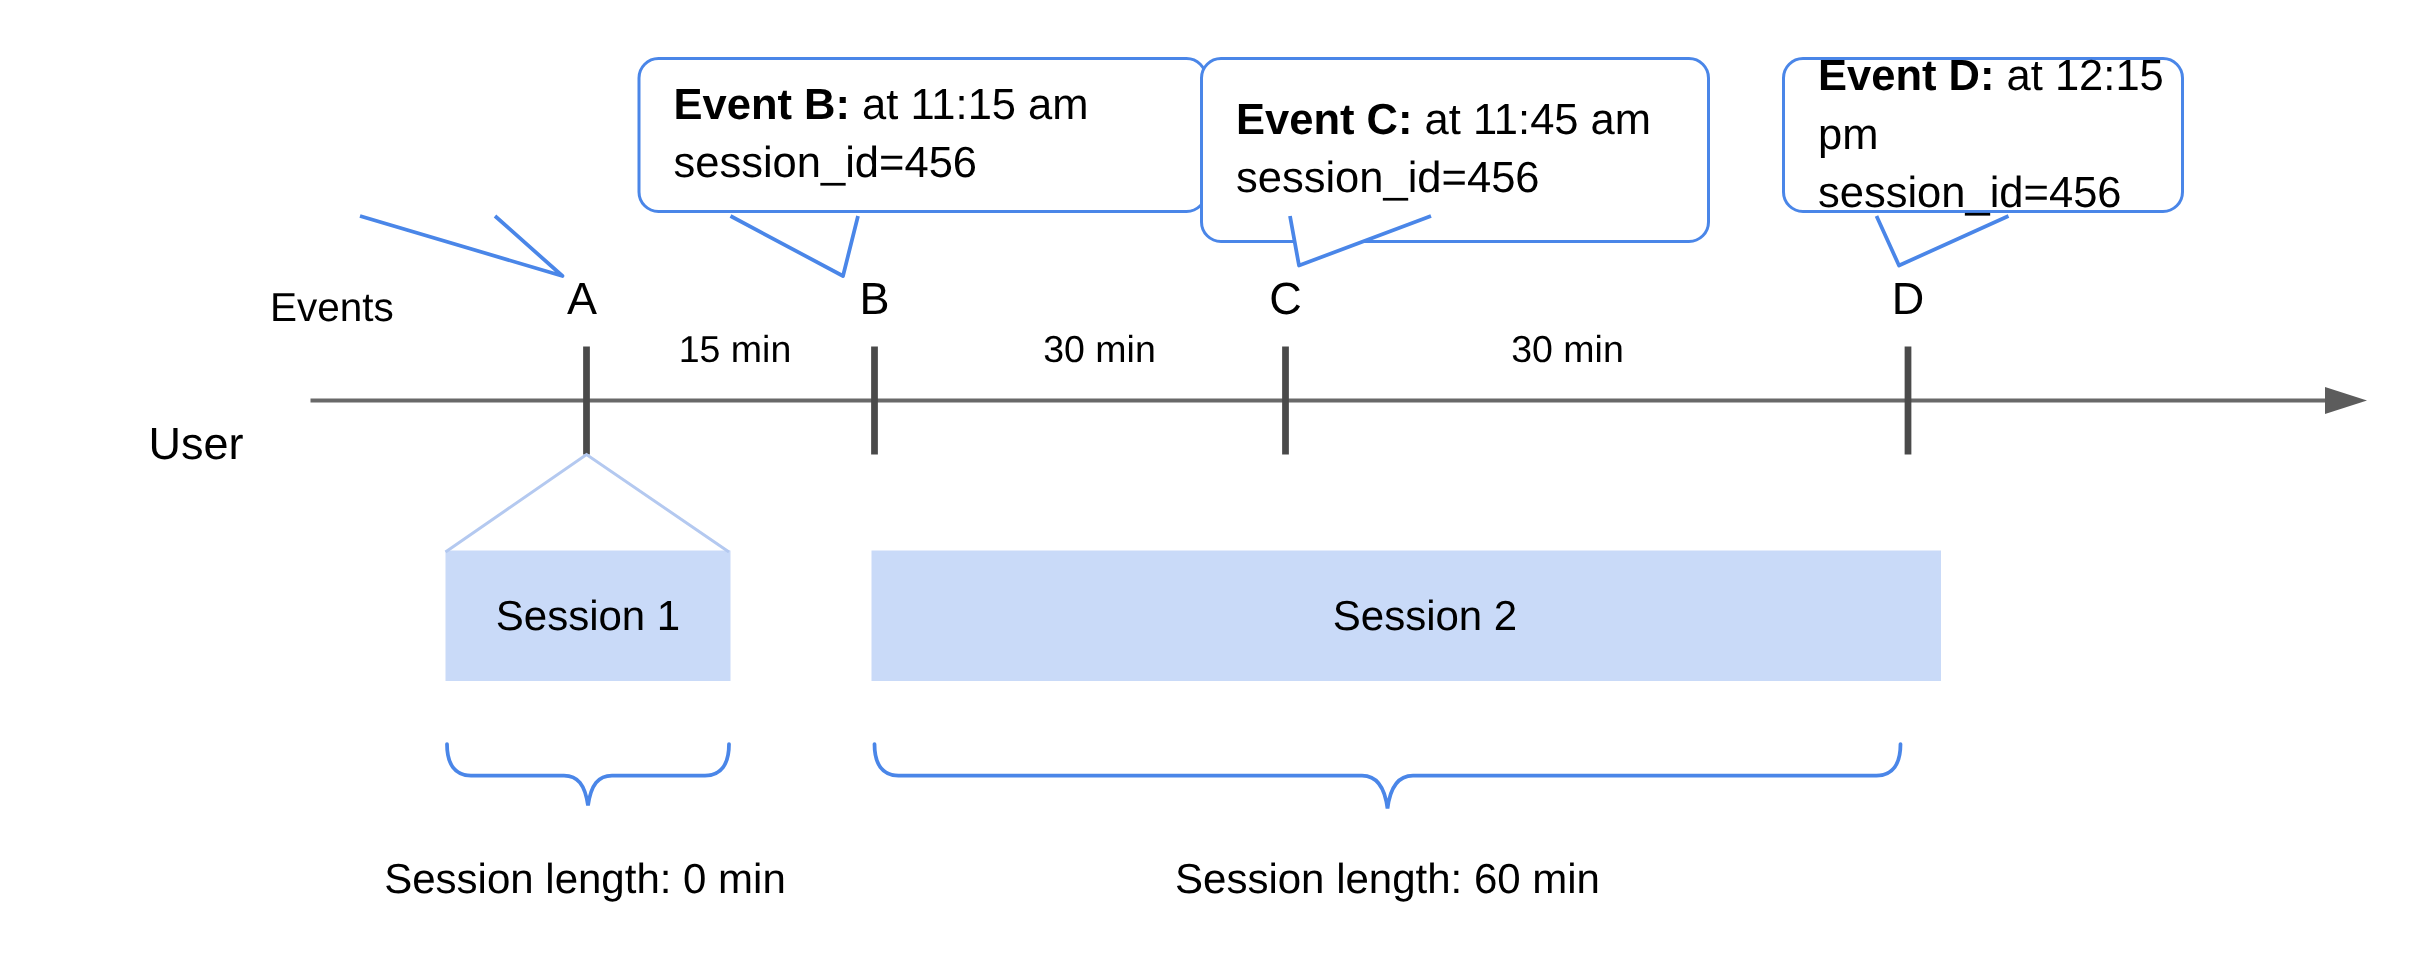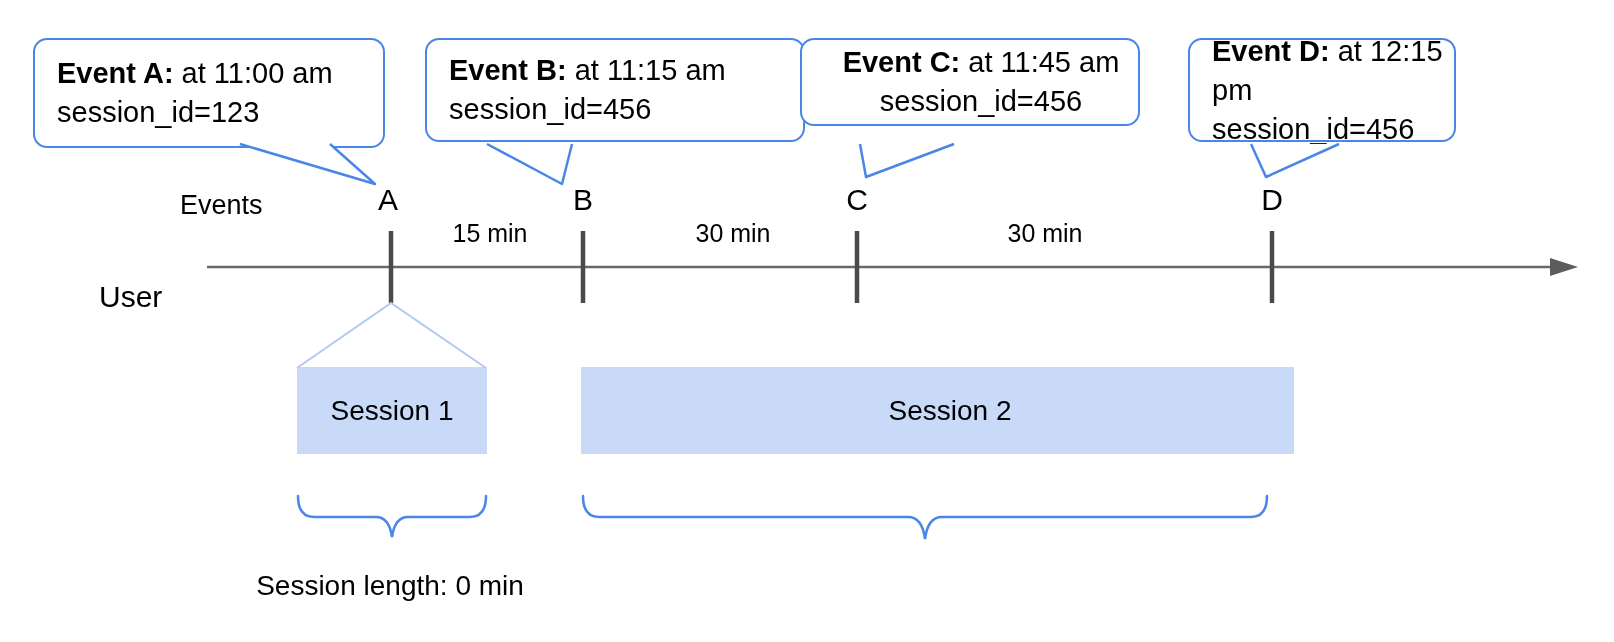--- a/index.html
+++ b/index.html
@@ -39,29 +39,25 @@
 
 <div id="canvas">
 
   <div class="session-box" style="left:297px; top:367px; width:190px;">
     <span>Session 1</span>
   </div>
   <div class="session-box" style="left:581px; top:367px; width:688px;padding-left:25px;">
     <span>Session 2</span>
   </div>
 
-  <div class="callout" style="left:33px; top:38px; width:352px; height:110px;">
-    <div><b>Event A:</b><span> at 11:00 am</span></div>
-    <div>session_id=123</div>
-  </div>
   <div class="callout" style="left:425px; top:38px; width:380px; height:104px;">
     <div><b>Event B:</b><span> at 11:15 am</span></div>
     <div>session_id=456</div>
   </div>
-  <div class="callout" style="left:800px; top:38px; width:340px; height:88px;align-items:center;">
+  <div class="callout" style="left:800px; top:38px; width:340px; height:124px;">
     <div><b>Event C:</b><span> at 11:45 am</span></div>
     <div>session_id=456</div>
   </div>
   <div class="callout" style="left:1188px; top:38px; width:268px; height:104px;">
     <div><b>Event D:</b><span> at 12:15 pm</span></div>
     <div>session_id=456</div>
   </div>
 
   <div class="axis-label" style="left:180px; top:190px; font-size:27px;">Events</div>
   <div class="axis-label" style="left:99px; top:252px; font-size:30px;margin-top:28px;">User</div>
@@ -69,20 +65,21 @@
   <div class="evt-letter" style="left:388px; top:185px;">A</div>
   <div class="evt-letter" style="left:583px; top:185px;">B</div>
   <div class="evt-letter" style="left:857px; top:185px;">C</div>
   <div class="evt-letter" style="left:1272px; top:185px;">D</div>
 
   <div class="interval-label" style="left:490px; top:221px;">15 min</div>
   <div class="interval-label" style="left:733px; top:221px;">30 min</div>
   <div class="interval-label" style="left:1045px; top:221px;">30 min</div>
 
   <div class="length-label" style="left:390px; top:572px;">Session length: 0 min</div>
+  <div class="length-label" style="left:925px; top:572px;">Session length: 60 min</div>
 
   <svg id="overlay" viewBox="0 0 1614 642">
 
     <line x1="207" y1="267" x2="1556" y2="267" stroke="#696969" stroke-width="2.6"></line>
     <polygon points="1550,258 1578,267 1550,276" fill="#5c5c5c"></polygon>
 
     <line x1="391" y1="231" x2="391" y2="303" stroke="#4a4a4a" stroke-width="4.5"></line>
     <line x1="583" y1="231" x2="583" y2="303" stroke="#4a4a4a" stroke-width="4.5"></line>
     <line x1="857" y1="231" x2="857" y2="303" stroke="#4a4a4a" stroke-width="4.5"></line>
     <line x1="1272" y1="231" x2="1272" y2="303" stroke="#4a4a4a" stroke-width="4.5"></line>

